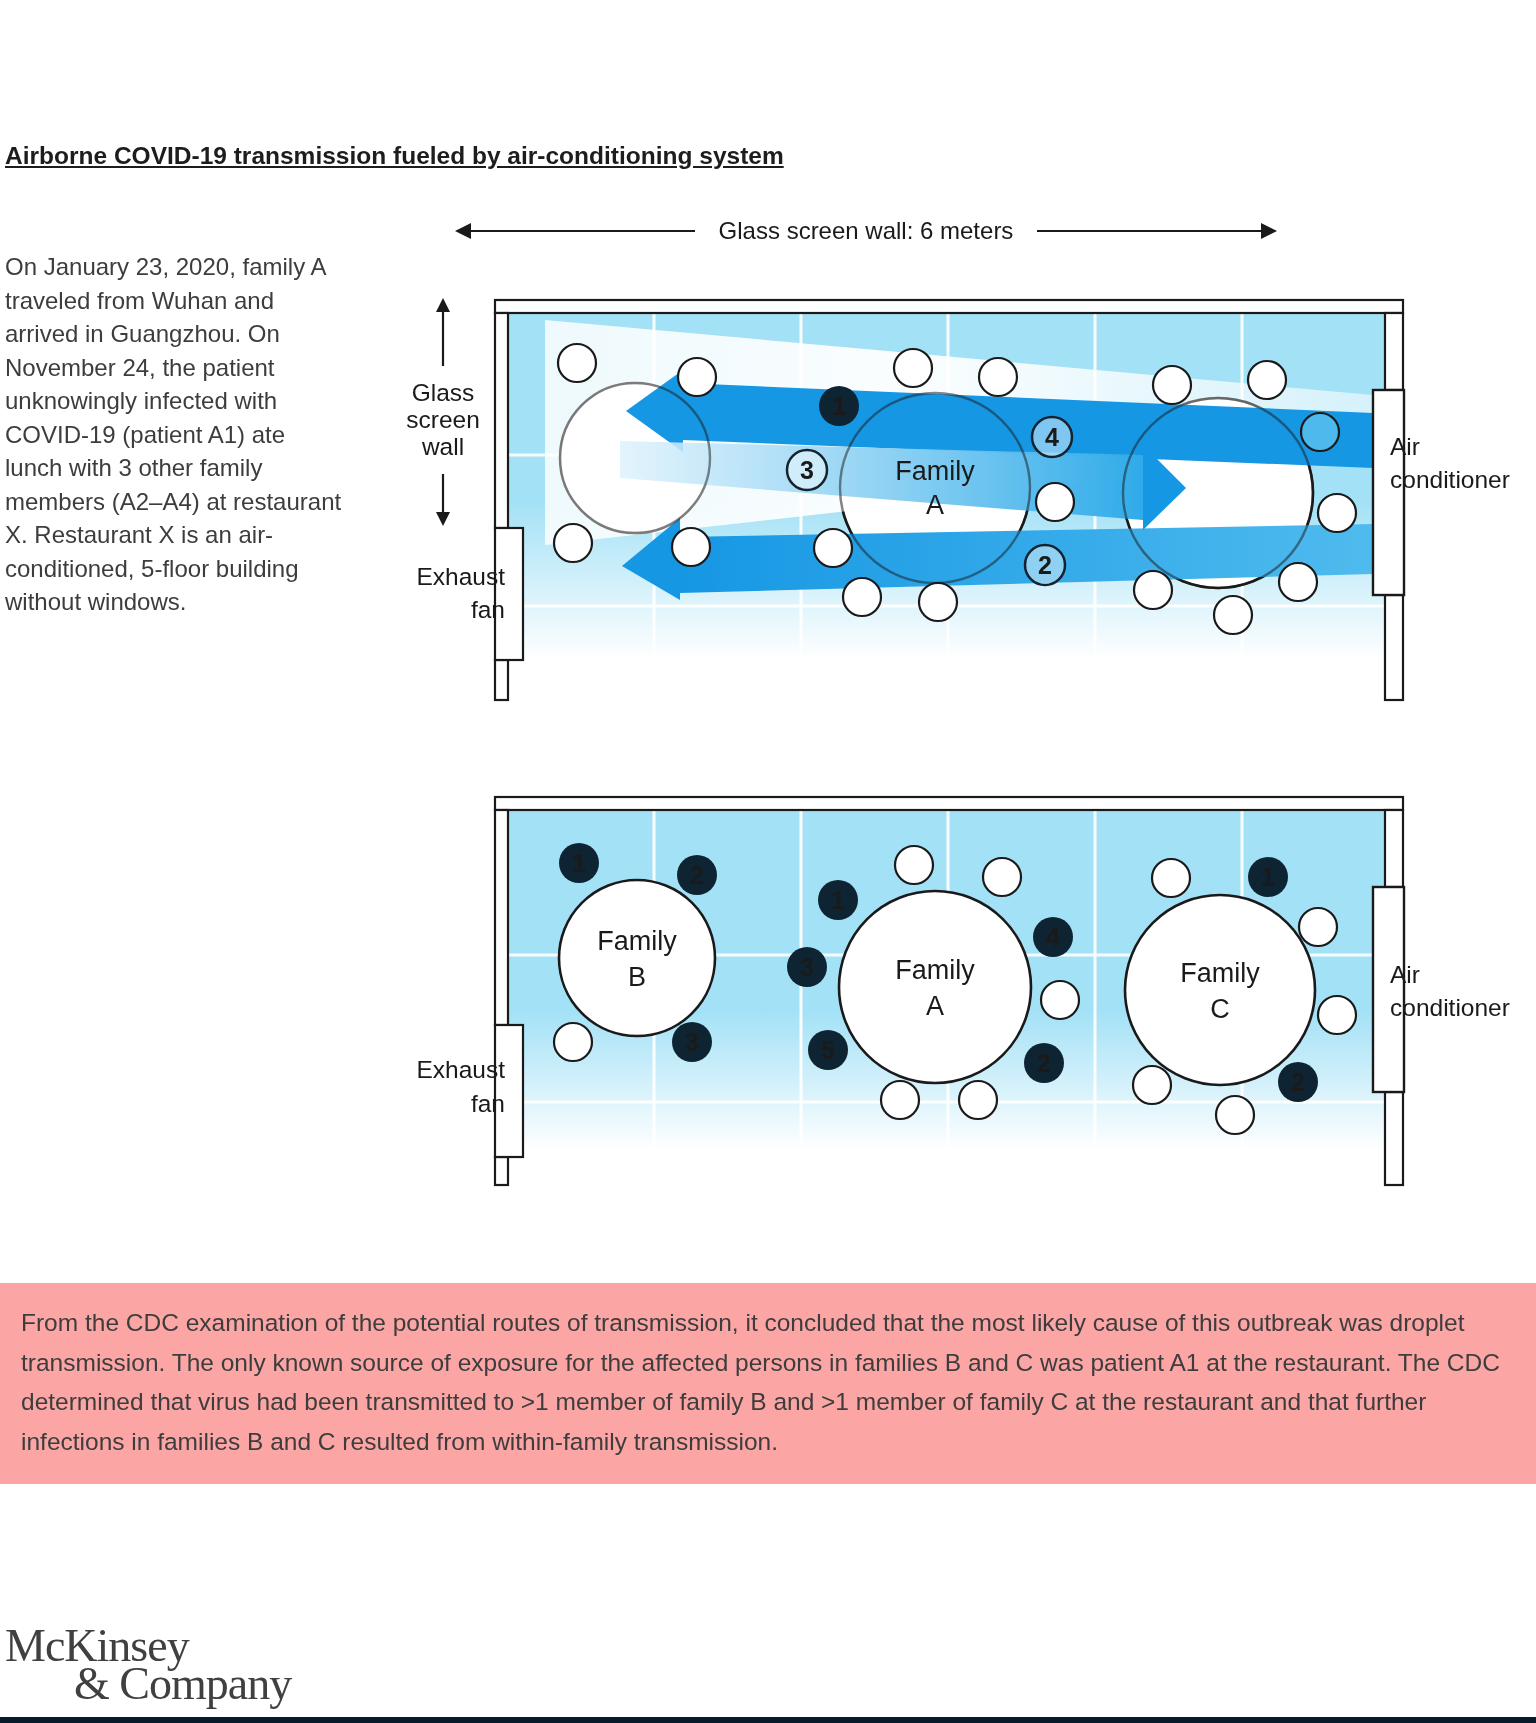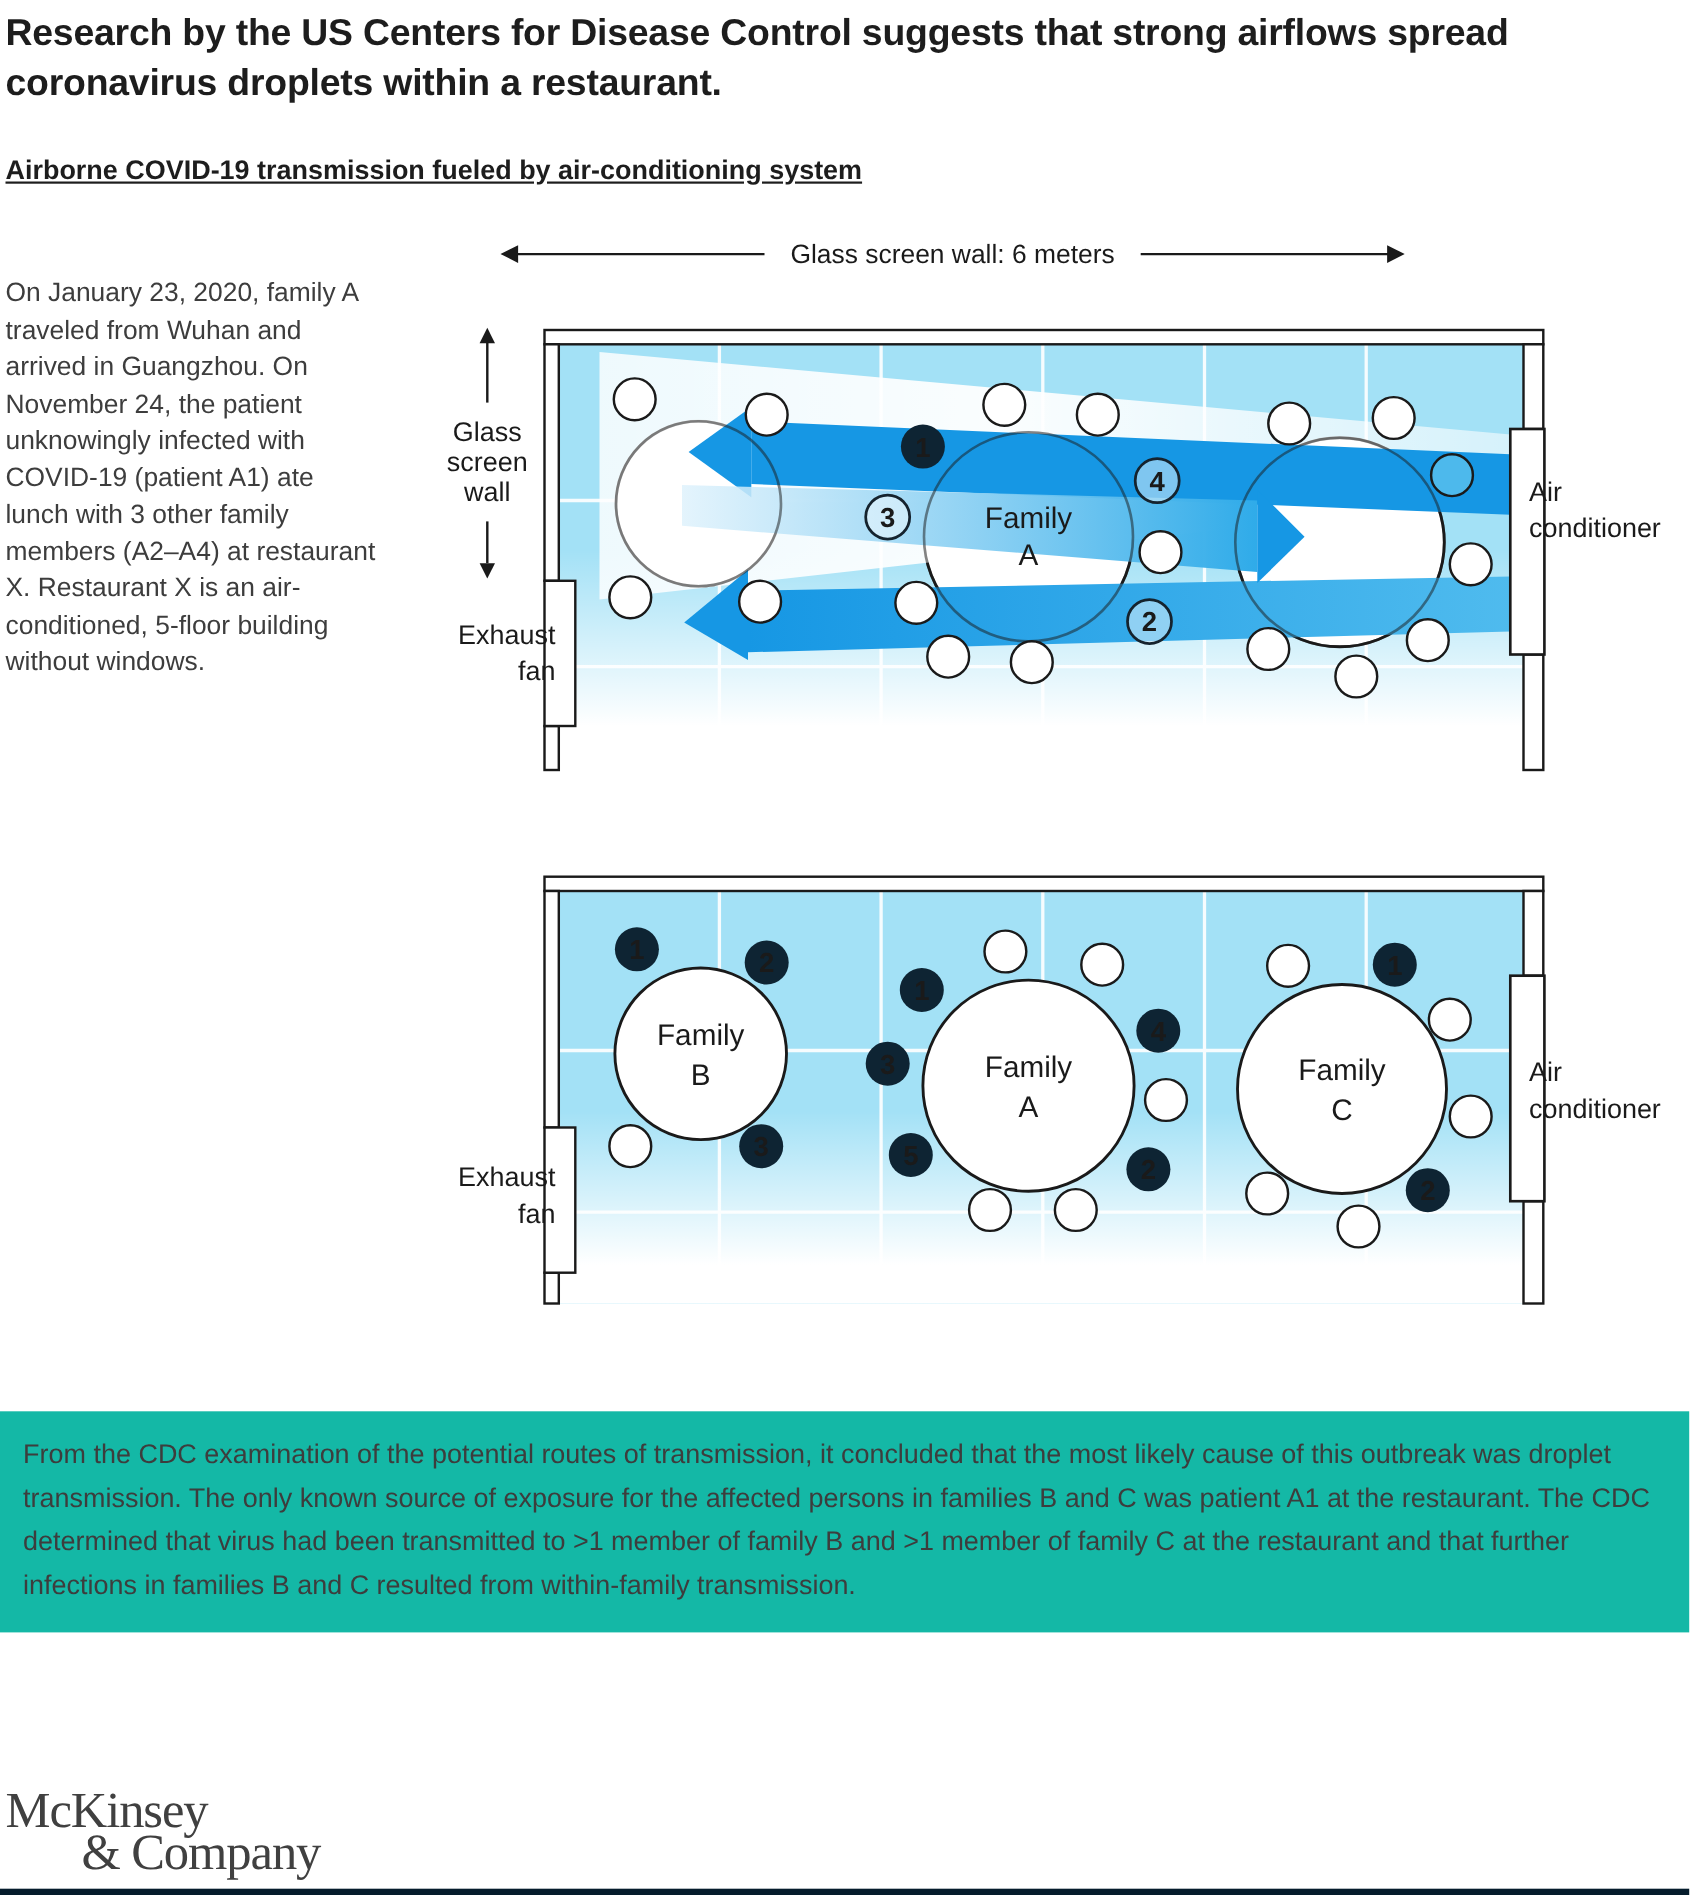--- a/index.html
+++ b/index.html
@@ -13,35 +13,34 @@
         font-size:24px;line-height:33.5px;color:#3d3d3d;}
   .para1{top:250px;}
   .para2{top:730px;}
   .diagram-svg{position:absolute;left:0;top:0;width:1536px;height:1723px;pointer-events:none;}
   .diagram-svg text{font-family:"Liberation Sans",sans-serif;fill:#1a1a1a;}
   .dlabel{font-size:24.5px;}
   .scale-label{font-size:24px;}
   .family-label{font-size:27px;}
   .badge-num-dark{font-size:25px;font-weight:bold;fill:#ffffff;}
   .badge-num-light{font-size:25px;font-weight:bold;fill:#15232e;}
-  .conclusion-box{position:absolute;left:0;top:1283px;width:1536px;height:201px;background:#14b8a6;}
+  .conclusion-box{position:absolute;left:0;top:1283px;width:1536px;height:201px;background:#fca5a5;}
   .conclusion-box p{margin:0;padding:20px 20px 0 21px;font-size:24.5px;line-height:39.5px;color:#3d3d3d;}
   .source{position:absolute;left:5px;top:1524px;width:1526px;margin:0;
           font-size:19.5px;line-height:31px;color:#595959;}
   .logo{position:absolute;left:5px;top:1626px;color:#404040;
         font-family:"Liberation Serif",serif;font-size:46px;line-height:40px;letter-spacing:-1px;}
   .logo .l2{margin-left:69px;margin-top:-2px;}
   .bottom-bar{position:absolute;left:0;top:1717px;width:1536px;height:6px;background:#051c2c;}
 </style>
 </head>
 <body>
 
 <div class="page">
 
-  <h1 class="page-title">Research by the US Centers for Disease Control suggests that strong airflows spread coronavirus droplets within a restaurant.</h1>
   <h2 class="subtitle">Airborne COVID-19 transmission fueled by air-conditioning system</h2>
 
   <p class="para para1">On January 23, 2020, family A traveled from Wuhan and arrived in Guangzhou. On November 24, the patient unknowingly infected with COVID-19 (patient A1) ate lunch with 3 other family members (A2–A4) at restaurant X. Restaurant X is an air-conditioned, 5-floor building without windows.</p>
 
   <svg class="diagram-svg" viewBox="0 0 1536 1723">
     <defs>
       <linearGradient id="fadeWhite" x1="0" y1="0" x2="0" y2="1">
         <stop offset="0" stop-color="#ffffff" stop-opacity="0"></stop>
         <stop offset="0.8" stop-color="#ffffff" stop-opacity="1"></stop>
       </linearGradient>

